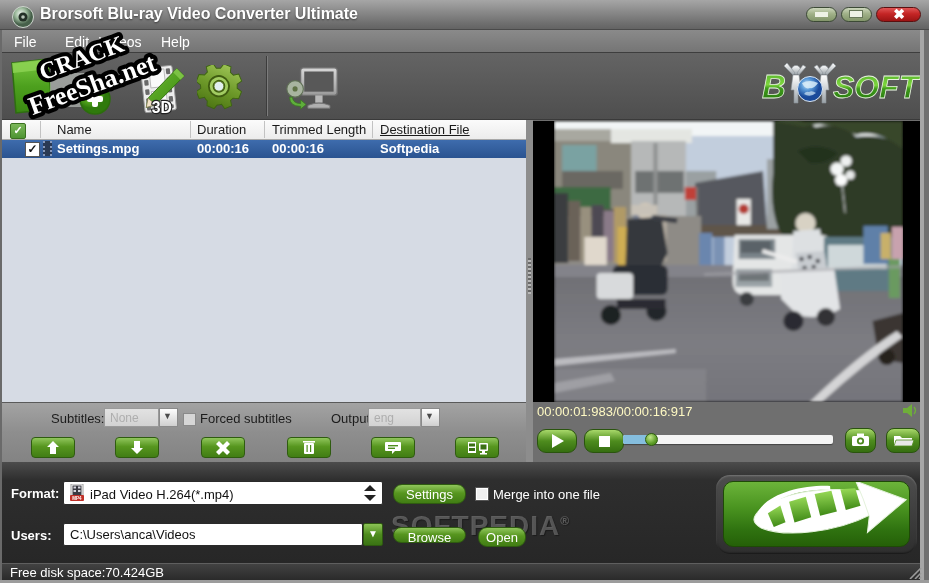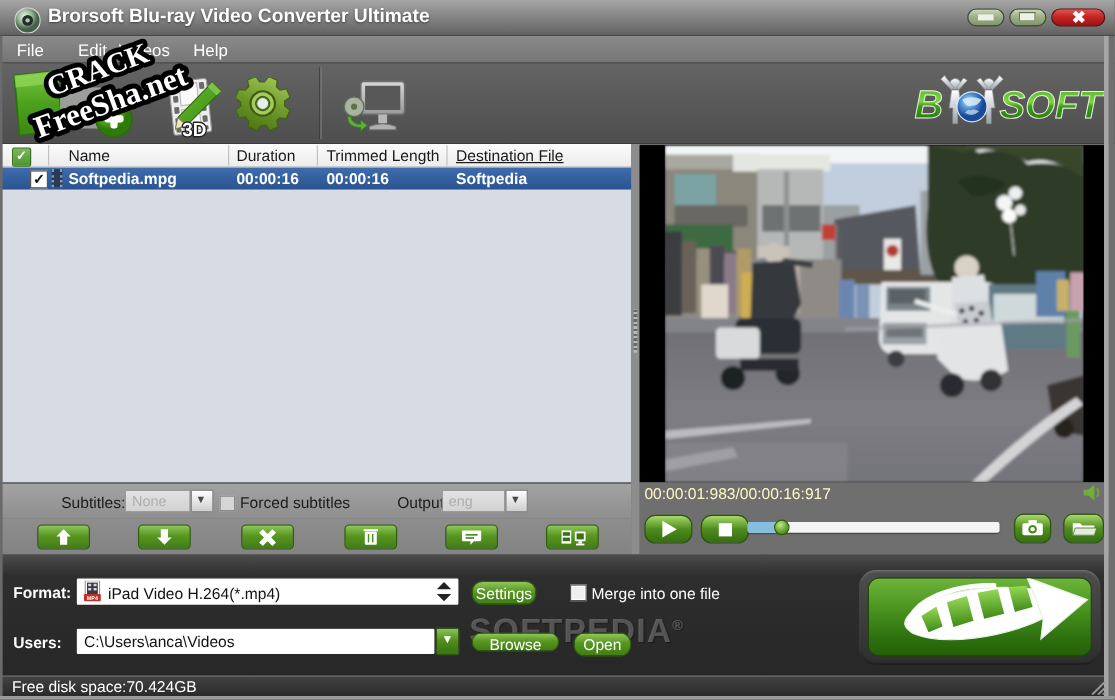--- a/index.html
+++ b/index.html
@@ -197,21 +197,21 @@
   <div class="abs" style="left:272px;top:122px;font-size:13px;color:#1a1a1a;">Trimmed Length</div>
   <div class="abs" style="left:380px;top:122px;font-size:13px;color:#1a1a1a;text-decoration:underline;">Destination File</div>
   <div class="abs hsep" style="left:40px;"></div>
   <div class="abs hsep" style="left:190px;"></div>
   <div class="abs hsep" style="left:264px;"></div>
   <div class="abs hsep" style="left:372px;"></div>
 
   <div class="abs" id="lrow"></div>
   <div class="abs" style="left:25px;top:142px;width:13px;height:13px;background:#fff;border:1px solid #555;color:#111;font-size:12px;line-height:12px;text-align:center;font-weight:bold;">✓</div>
   <div class="abs" style="left:43px;top:141px;width:9px;height:15px;background:#2a3a55;border-left:2px dotted #8899bb;border-right:2px dotted #8899bb;box-sizing:border-box;"></div>
-  <div class="abs" style="left:57px;top:141px;font-size:13px;color:#fff;font-weight:bold;">Softpedia.mpg</div>
+  <div class="abs" style="left:57px;top:141px;font-size:13px;color:#fff;font-weight:bold;">Settings.mpg</div>
   <div class="abs" style="left:197px;top:141px;font-size:13px;color:#fff;font-weight:bold;">00:00:16</div>
   <div class="abs" style="left:272px;top:141px;font-size:13px;color:#fff;font-weight:bold;">00:00:16</div>
   <div class="abs" style="left:380px;top:141px;font-size:13px;color:#fff;font-weight:bold;">Softpedia</div>
   <div class="abs" id="lbody"></div>
 
   <div class="abs" id="subrow"></div>
   <div class="abs" style="left:51px;top:411px;font-size:13px;color:#1c1c1c;">Subtitles:</div>
   <div class="abs" style="left:104px;top:408px;width:55px;height:19px;background:linear-gradient(#e2e2e2,#d2d2d2);border:1px solid #9a9a9a;box-sizing:border-box;">
     <span style="position:absolute;left:5px;top:2px;font-size:12px;color:#aeaeae;">None</span>
   </div>
@@ -437,21 +437,21 @@
     <rect x="9" y="6" width="2.5" height="2" fill="#d8d8e0"></rect>
     <rect x="1" y="11" width="14" height="6" rx="1" fill="#c03028"></rect>
     <text x="8" y="16" font-size="4.5" font-weight="bold" fill="#fff" text-anchor="middle" font-family="Liberation Sans,sans-serif">MP4</text>
   </svg>
   <div class="abs" style="left:90px;top:487px;font-size:13px;color:#111;">iPad Video H.264(*.mp4)</div>
   <svg class="abs" style="left:362px;top:484px" width="16" height="18" viewBox="0 0 16 18">
     <path d="M8 1 L14 7 L2 7 Z" fill="#222"></path>
     <path d="M8 17 L2 11 L14 11 Z" fill="#222"></path>
   </svg>
 
-  <div class="abs gbtn" style="left:393px;top:484px;width:54px;height:20px;border-radius:9px;">
+  <div class="abs gbtn" style="left:393px;top:484px;width:73px;height:20px;border-radius:9px;">
     <span style="position:absolute;left:0;right:0;top:2px;text-align:center;font-size:13px;color:#fff;">Settings</span>
   </div>
 
   <div class="abs" style="left:475px;top:487px;width:12px;height:12px;background:#efefef;border:1px solid #555;box-shadow:inset 0 0 0 1px #fff;"></div>
   <div class="abs" style="left:493px;top:487px;font-size:13px;color:#fff;">Merge into one file</div>
   <div class="abs" style="left:11px;top:528px;font-size:13px;font-weight:bold;color:#fff;">Users:</div>
 
   <div class="abs" style="left:63px;top:523px;width:300px;height:23px;background:#fff;border:1px solid #2a2a2a;border-radius:2px;box-sizing:border-box;"></div>
   <div class="abs" style="left:70px;top:527px;font-size:13px;color:#111;">C:\Users\anca\Videos</div>
   <div class="abs" style="left:363px;top:523px;width:20px;height:23px;background:linear-gradient(#8cc456,#4e8c1e 50%,#3a7314);border:1px solid #2e5a10;box-sizing:border-box;border-radius:2px;">

